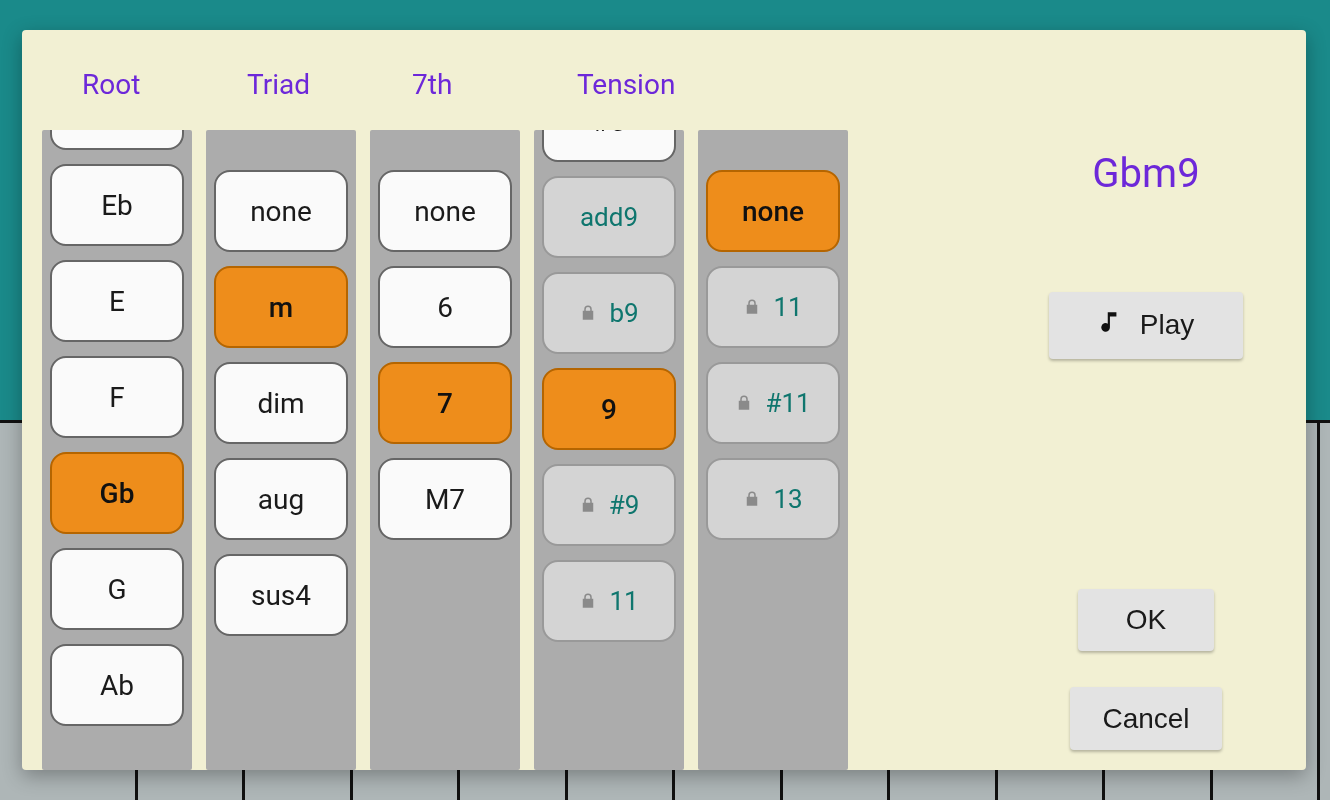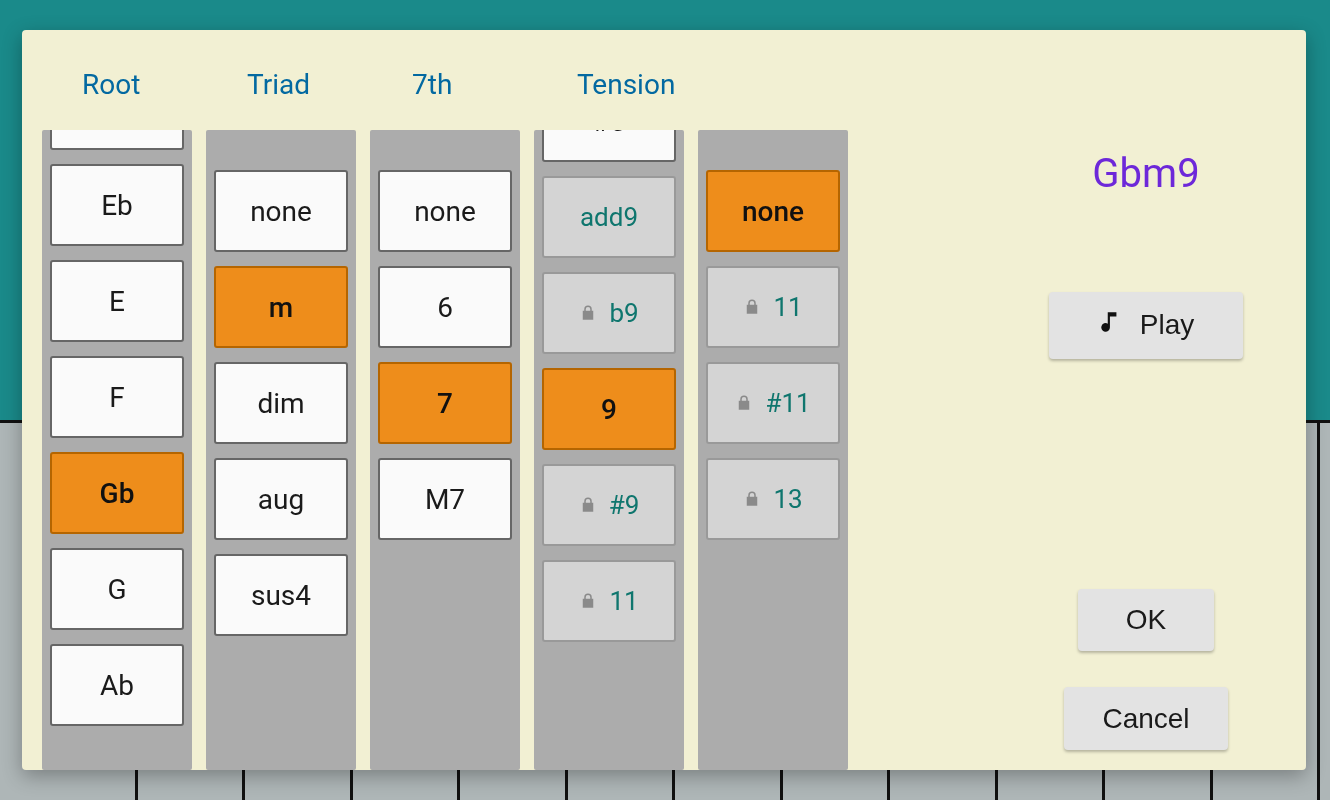--- a/index.html
+++ b/index.html
@@ -39,21 +39,21 @@
     border-radius: 4px;
   }
   .headers {
     position: absolute;
     left: 60px; top: 38px;
     display: flex;
     gap: 0;
   }
   .headers .hdr {
     font-size: 28px;
-    color: #0369a1;
+    color: #6d28d9;
     font-weight: 400;
   }
   .hdr-root   { width: 165px; }
   .hdr-triad  { width: 165px; }
   .hdr-7th    { width: 165px; }
   .hdr-tension{ width: 165px; }
 
   .picker-area {
     position: absolute;
     left: 20px; top: 100px;
@@ -73,21 +73,21 @@
     position: absolute;
     left: 8px; right: 8px;
     display: flex;
     flex-direction: column;
     gap: 14px;
   }
   .opt {
     height: 82px;
     background: #fafafa;
     border: 2px solid #666;
-    border-radius: 3px;
+    border-radius: 16px;
     display: flex;
     align-items: center;
     justify-content: center;
     font-size: 28px;
     color: #1a1a1a;
     user-select: none;
     cursor: pointer;
     flex-shrink: 0;
     text-align: center;
   }
@@ -145,21 +145,21 @@
   .btn-play {
     margin-top: 95px;
     width: 194px; height: 68px;
   }
   .btn-ok {
     margin-top: 230px;
     width: 136px; height: 64px;
   }
   .btn-cancel {
     margin-top: 36px;
-    width: 164px; height: 64px;
+    width: 152px; height: 64px;
   }
   .music-ico svg {
     width: 26px; height: 30px;
     fill: #111;
   }
 </style>
 </head>
 <body>
 
 <div class="bg-stage">

